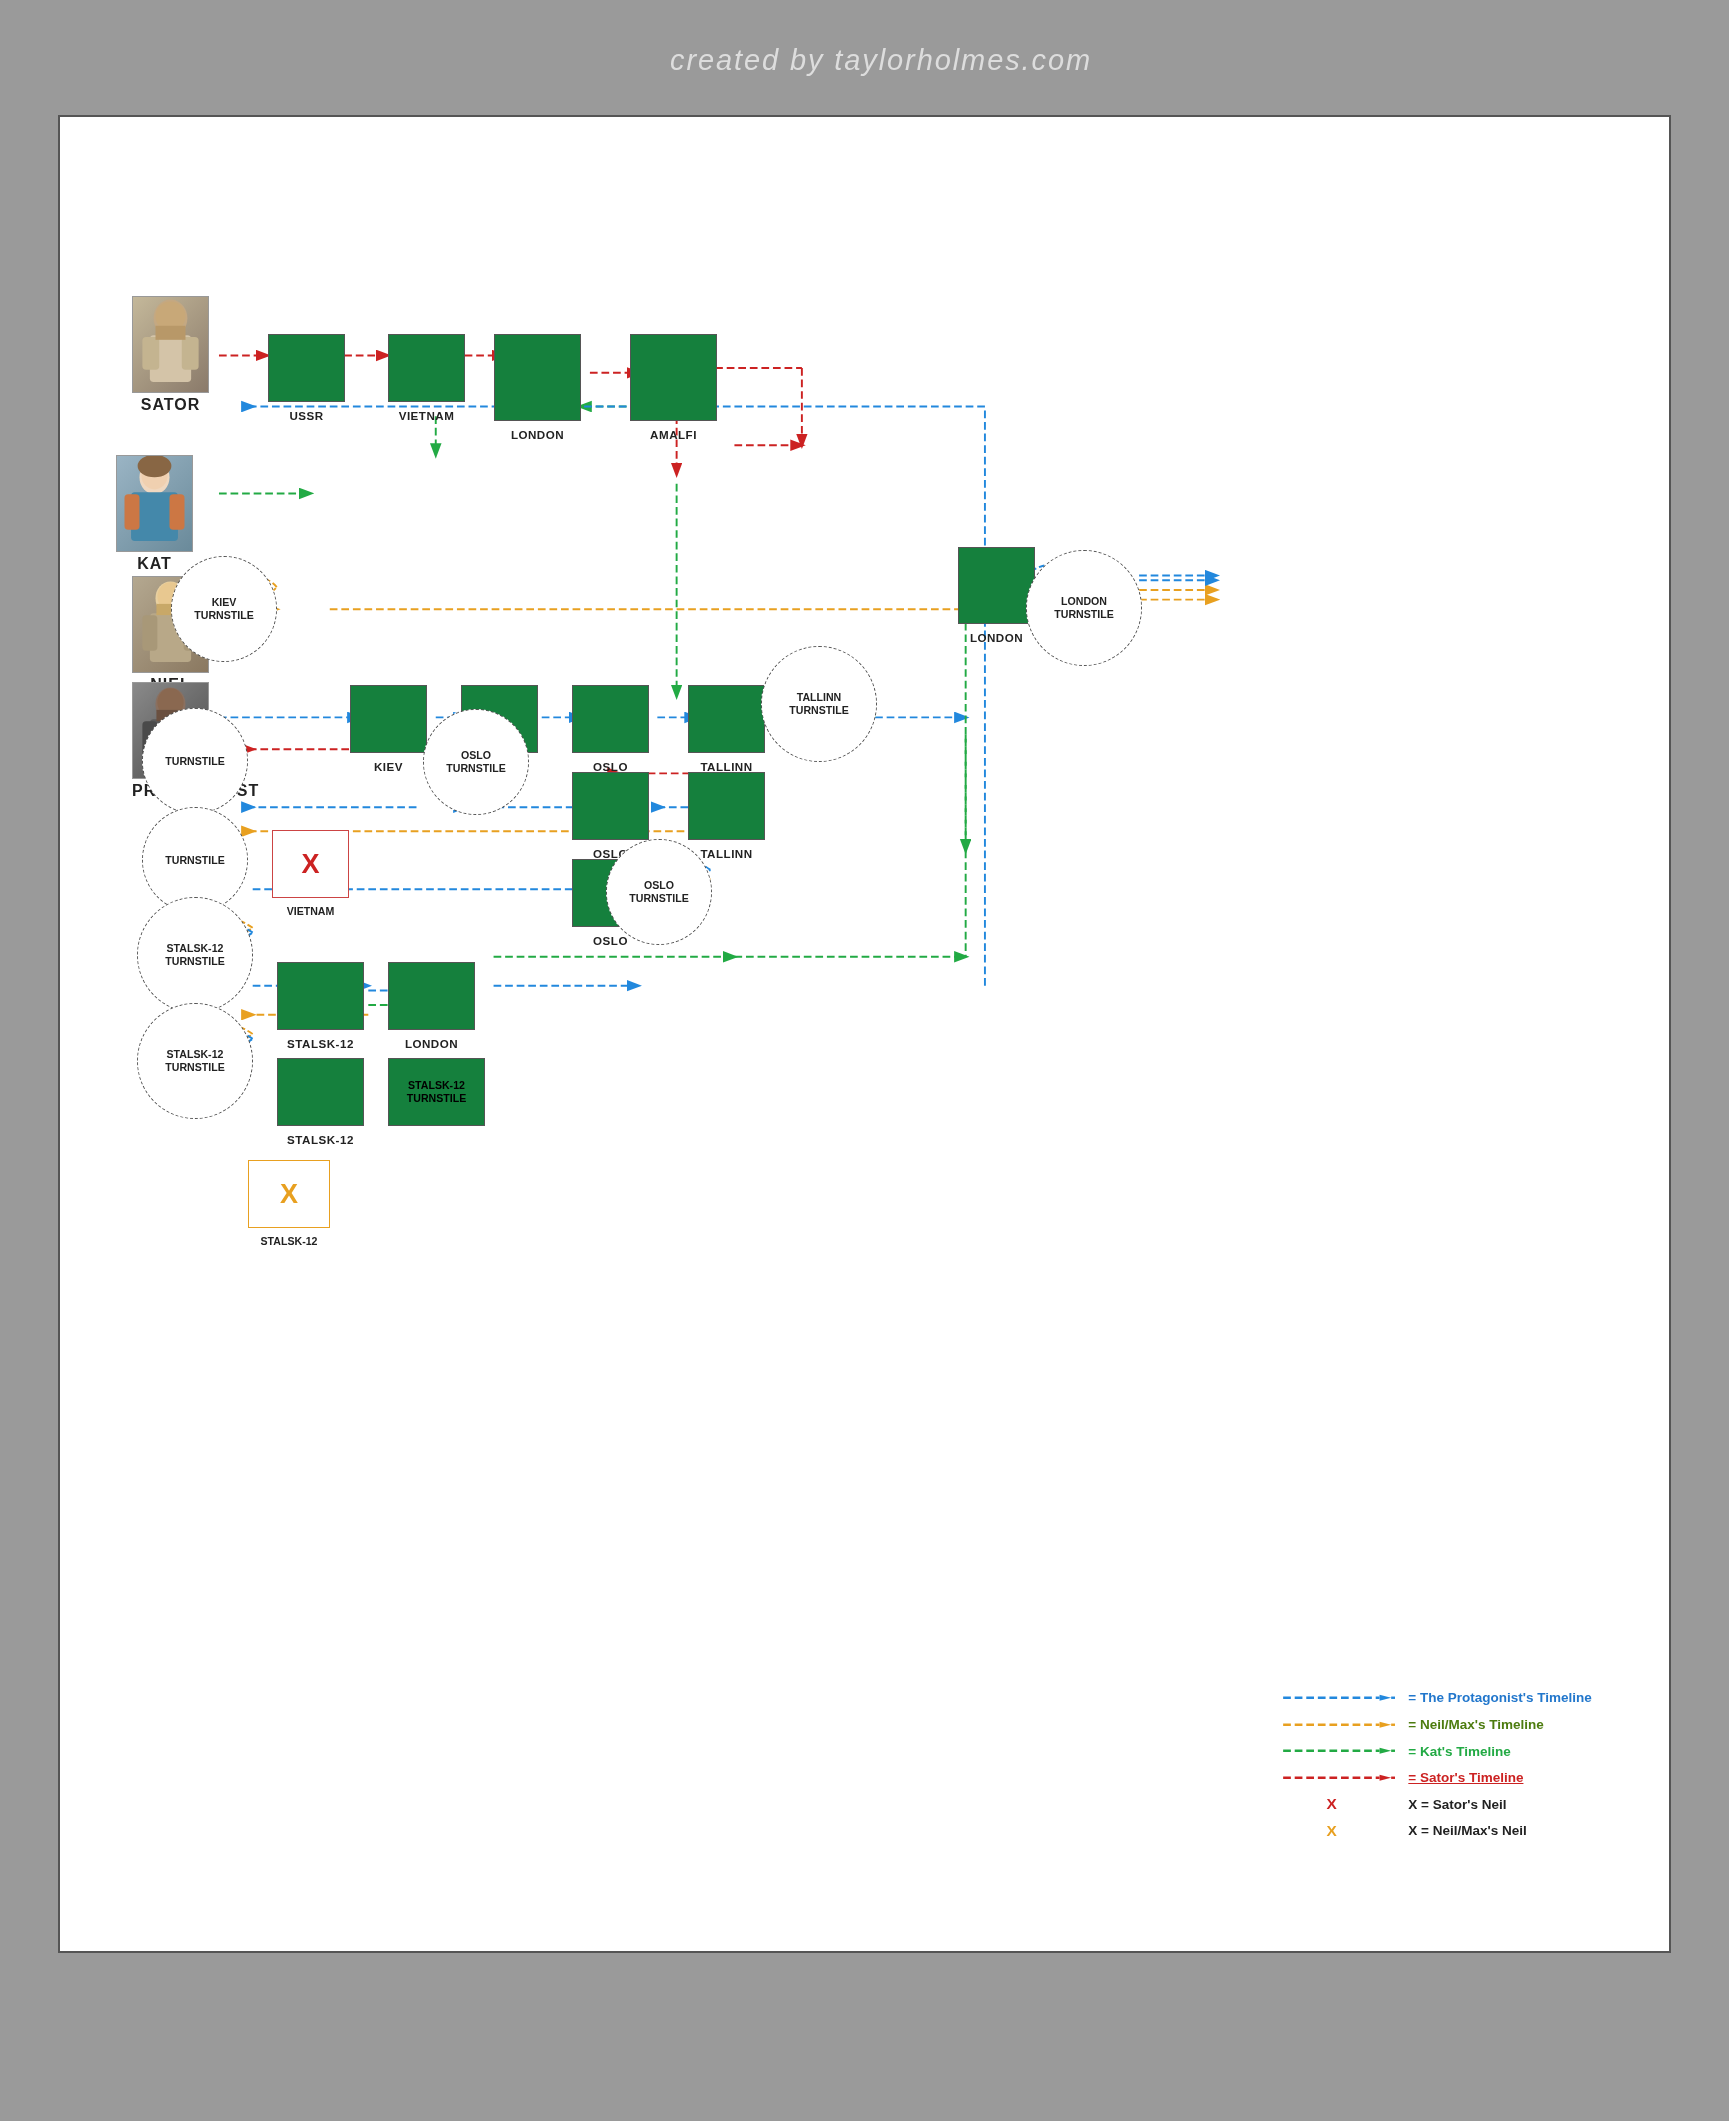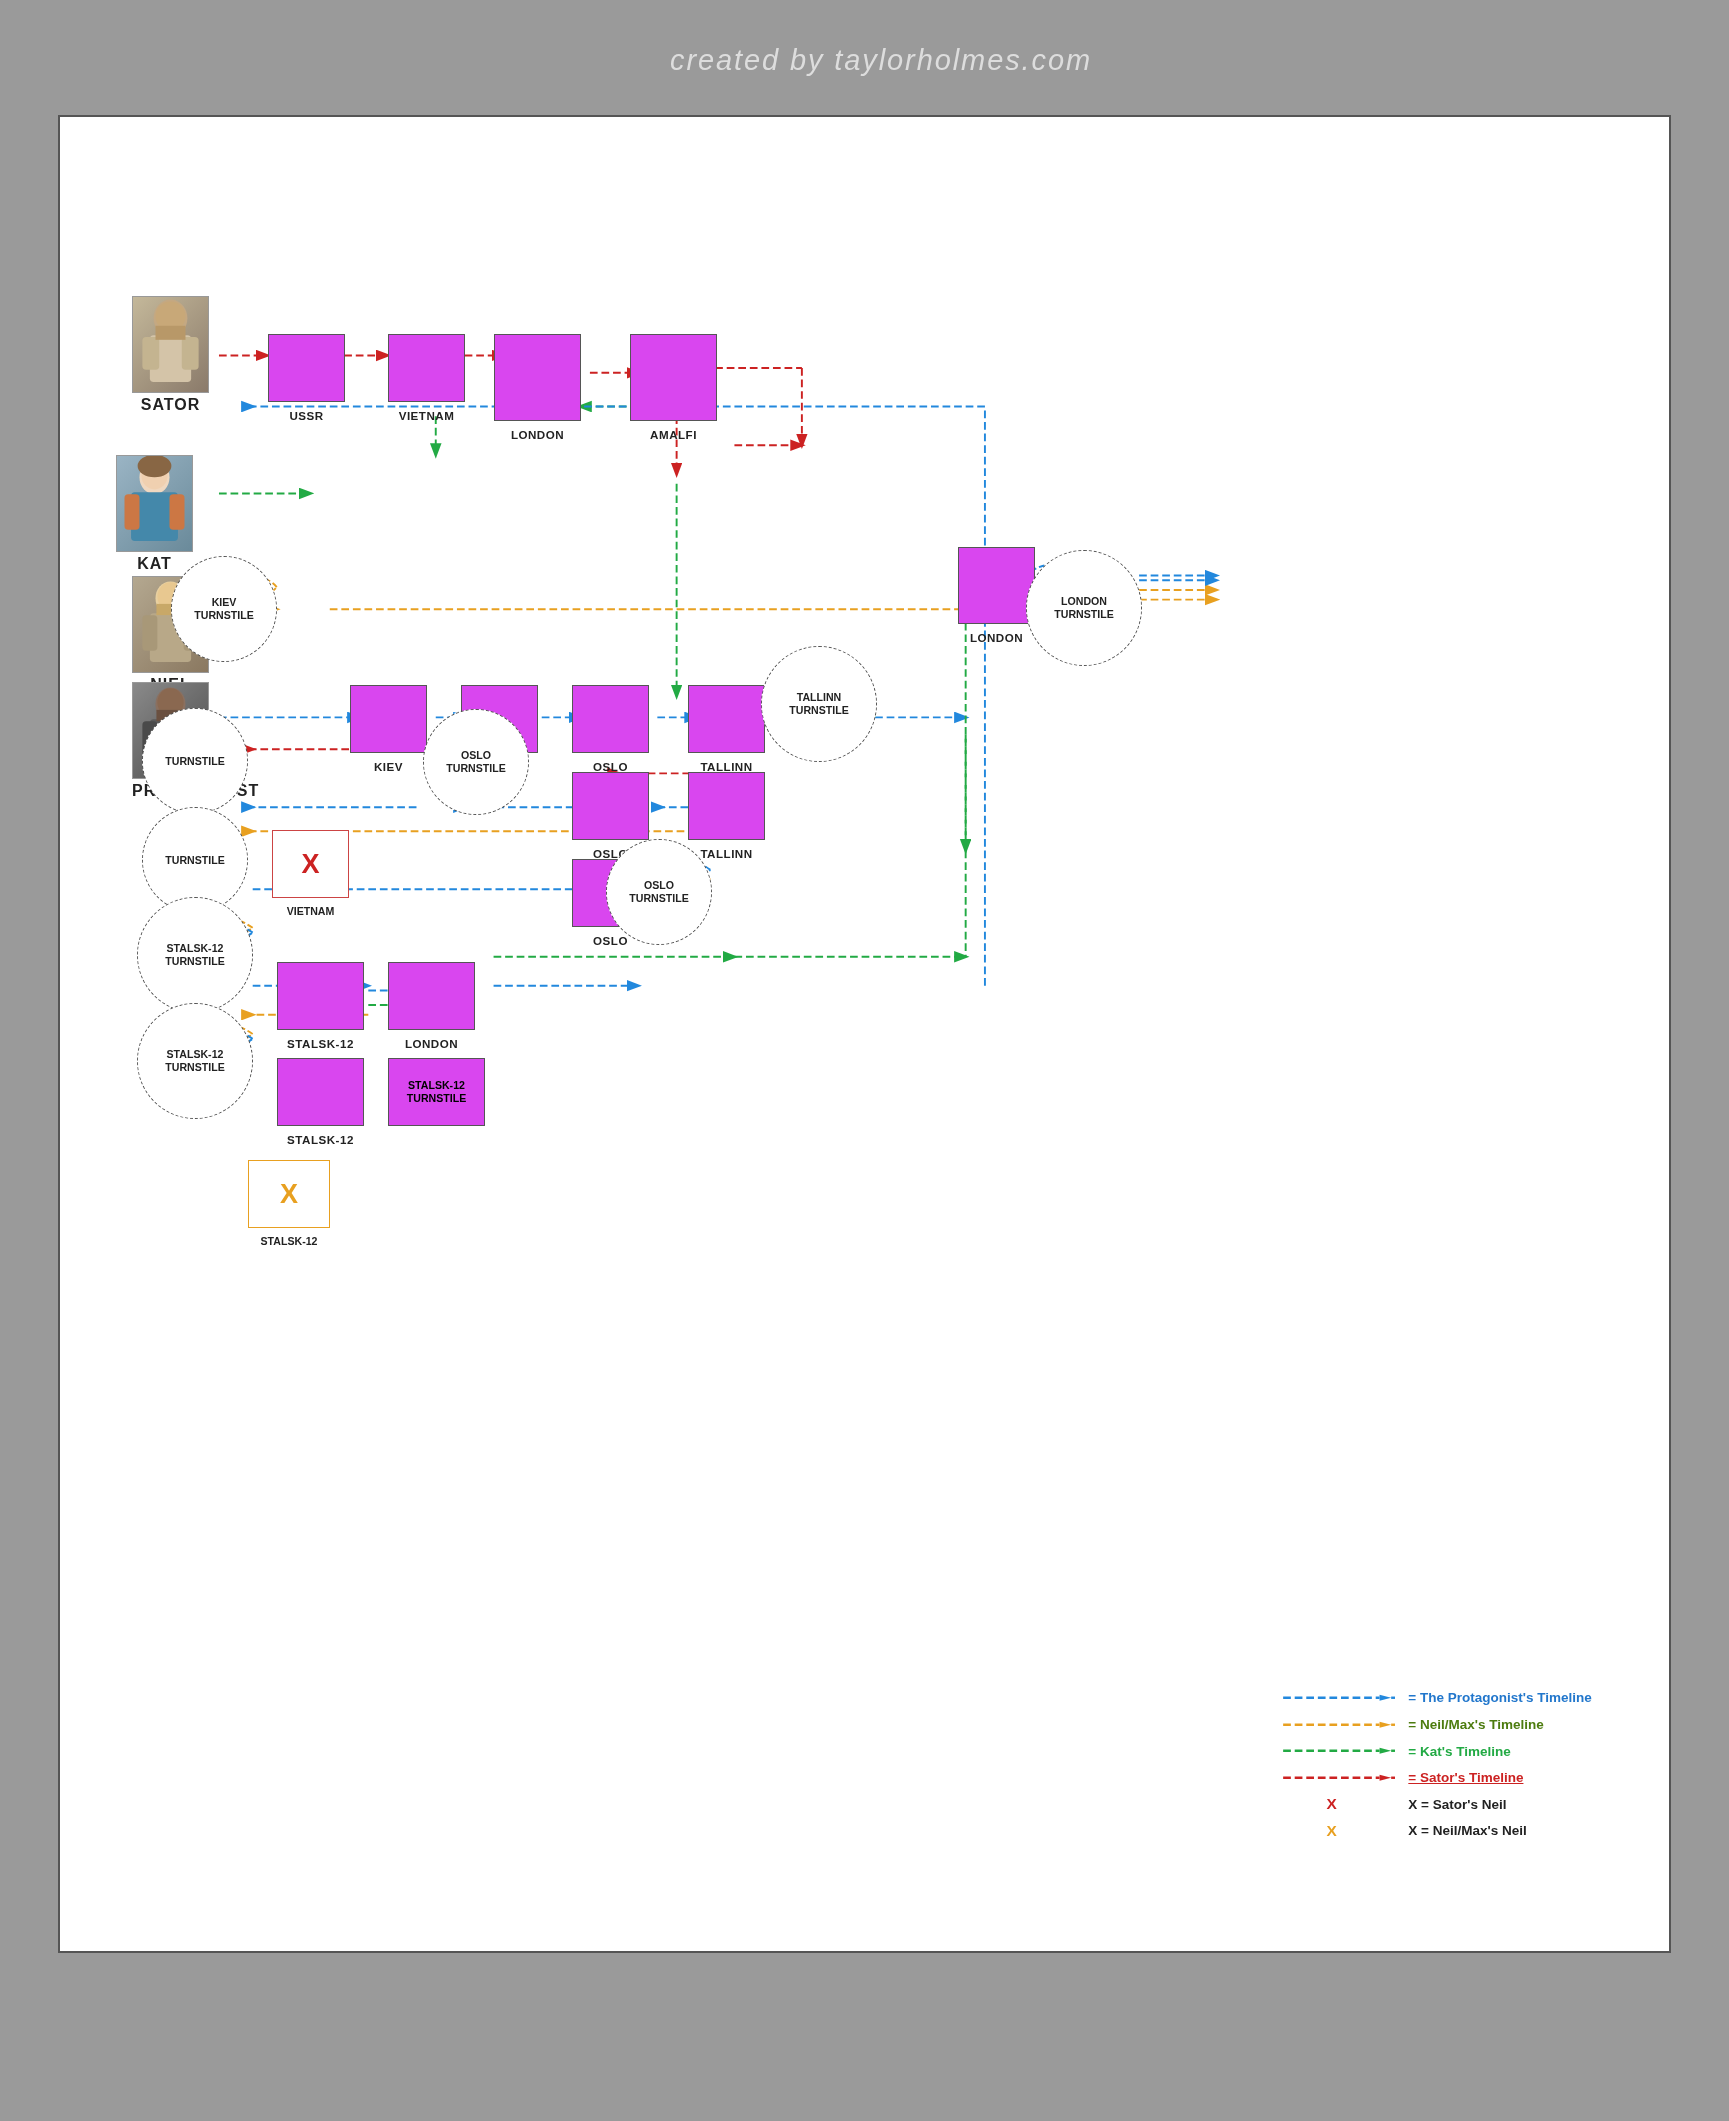--- a/index.html
+++ b/index.html
@@ -121,21 +121,21 @@
       color: #222;
       margin-top: 2.9px;
       letter-spacing: 1px;
       text-align: center;
     }
 
     
     .loc-box {
       position: absolute;
       border: 1.9px solid #555;
-      background: #d946ef;
+      background: #15803d;
       display: flex;
       align-items: center;
       justify-content: center;
       text-align: center;
     }
 
     .loc-label {
       font-size: 11.6px;
       font-weight: bold;
       color: #222;

